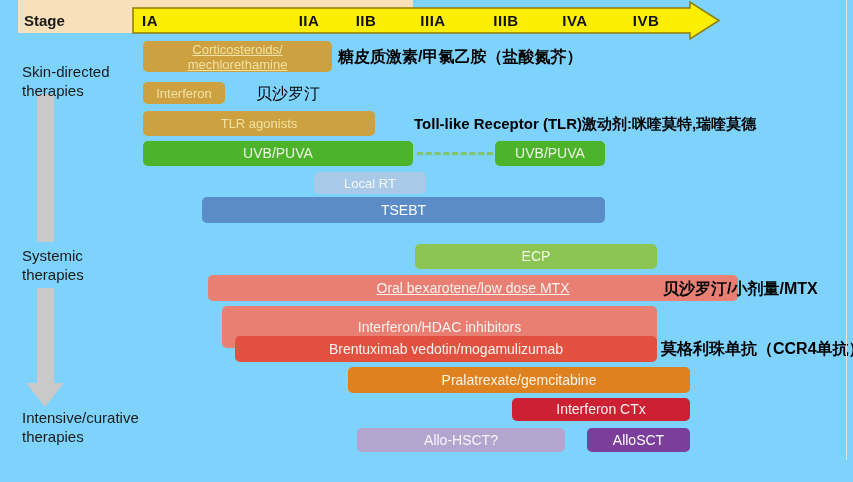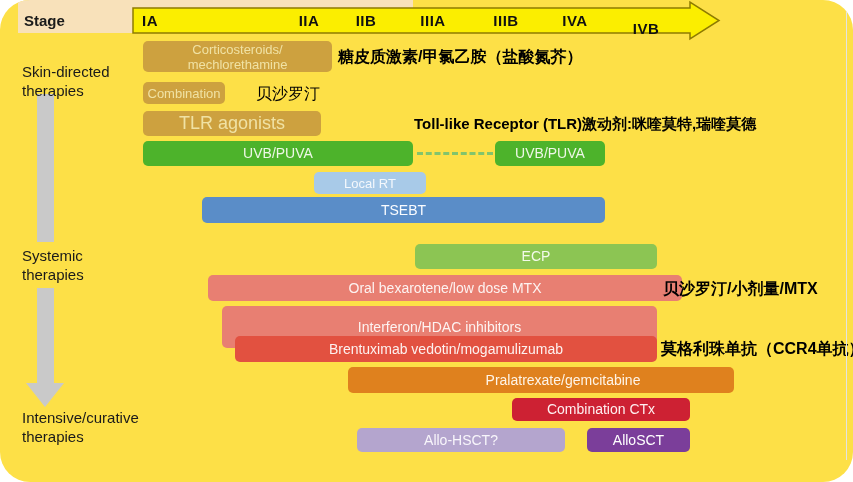--- a/index.html
+++ b/index.html
@@ -1,19 +1,18 @@
 <!DOCTYPE html>
 <html><head>
 <meta charset="utf-8">
 <style>
   html,body{margin:0;padding:0;background:#ffffff;}
   .figure{
-    position:relative;width:853px;height:482px;background:#fde047;overflow:hidden;
+    position:relative;width:853px;height:482px;background:#7dd3fc;overflow:hidden;
     font-family:"Liberation Sans","DejaVu Sans",sans-serif;
-    border-radius:30px;
   }
   .stage-band{position:absolute;left:18px;top:0;width:395px;height:33px;background:#F8E1BA;}
   .stage-label{position:absolute;left:24px;top:12px;font-size:15px;font-weight:bold;color:#1a1a1a;}
   .stage-arrow-svg{position:absolute;left:0;top:0;}
   .stage-tick{
     position:absolute;top:12px;transform:translateX(-50%);
     font-size:15px;font-weight:bold;color:#111;letter-spacing:.5px;
   }
   .bar{
     position:absolute;border-radius:5px;display:flex;align-items:center;justify-content:center;
@@ -45,53 +44,53 @@
   <div class="stage-label">Stage</div>
 
   <div id="stage-ticks">
       <div class="stage-tick" style="left: 150px;">IA</div>
       <div class="stage-tick" style="left: 222px; margin-top: 26px;">IB</div>
       <div class="stage-tick" style="left: 293px; padding-left: 32px;">IIA</div>
       <div class="stage-tick" style="left: 366px;">IIB</div>
       <div class="stage-tick" style="left: 433px;">IIIA</div>
       <div class="stage-tick" style="left: 506px;">IIIB</div>
       <div class="stage-tick" style="left: 575px;">IVA</div>
-      <div class="stage-tick" style="left: 646px; margin-top: 8px;">IVB</div>
+      <div class="stage-tick" style="left: 646px;">IVB</div>
     </div>
 
   <div id="flow-arrow">
       <div class="flow-seg" style="top: 94px; height: 148px;"></div>
       <div class="flow-seg" style="top: 288px; height: 95px;"></div>
       <div class="flow-head" style="top: 383px;"></div>
     </div>
 
   <div id="category-labels">
       <div class="category-label" style="left: 22px; top: 62px;">Skin-directed
 therapies</div>
       <div class="category-label" style="left: 22px; top: 246px;">Systemic
 therapies</div>
       <div class="category-label" style="left: 22px; top: 408px;">Intensive/curative
 therapies</div>
     </div>
 
   <div id="bars">
-      <div class="bar" style="left: 143px; top: 41px; width: 189px; height: 31px; background: rgb(205, 161, 63); color: rgb(240, 226, 164); font-size: 13px;">Corticosteroids/
+      <div class="bar" style="left: 143px; top: 41px; width: 189px; height: 31px; background: rgb(205, 161, 63); color: rgb(240, 226, 164); font-size: 13px; text-decoration: underline;">Corticosteroids/
 mechlorethamine</div>
-      <div class="bar" style="left: 143px; top: 82px; width: 82px; height: 22px; background: rgb(205, 161, 63); color: rgb(240, 226, 164); font-size: 13px;">Combination</div>
-      <div class="bar" style="left: 143px; top: 111px; width: 178px; height: 25px; background: rgb(205, 161, 63); color: rgb(240, 226, 164); font-size: 18px;">TLR agonists</div>
+      <div class="bar" style="left: 143px; top: 82px; width: 82px; height: 22px; background: rgb(205, 161, 63); color: rgb(240, 226, 164); font-size: 13px;">Interferon</div>
+      <div class="bar" style="left: 143px; top: 111px; width: 232px; height: 25px; background: rgb(205, 161, 63); color: rgb(240, 226, 164); font-size: 13px;">TLR agonists</div>
       <div class="bar" style="left: 143px; top: 141px; width: 270px; height: 25px; background: rgb(77, 179, 43); color: rgb(237, 247, 230); font-size: 14px;">UVB/PUVA</div>
       <div class="bar" style="left: 495px; top: 141px; width: 110px; height: 25px; background: rgb(77, 179, 43); color: rgb(237, 247, 230); font-size: 14px;">UVB/PUVA</div>
       <div class="bar" style="left: 314px; top: 172px; width: 112px; height: 22px; background: rgb(168, 202, 232); color: rgb(244, 248, 252); font-size: 13px;">Local RT</div>
       <div class="bar" style="left: 202px; top: 197px; width: 403px; height: 26px; background: rgb(90, 141, 200); color: rgb(250, 252, 255); font-size: 14px;">TSEBT</div>
       <div class="bar" style="left: 415px; top: 244px; width: 242px; height: 25px; background: rgb(140, 197, 83); color: rgb(244, 250, 234); font-size: 14px;">ECP</div>
-      <div class="bar" style="left: 208px; top: 275px; width: 474px; height: 26px; background: rgb(232, 127, 114); color: rgb(253, 243, 241); font-size: 14px;">Oral bexarotene/low dose MTX</div>
+      <div class="bar" style="left: 208px; top: 275px; width: 530px; height: 26px; background: rgb(232, 127, 114); color: rgb(253, 243, 241); font-size: 14px; text-decoration: underline;">Oral bexarotene/low dose MTX</div>
       <div class="bar" style="left: 222px; top: 306px; width: 435px; height: 42px; background: rgb(232, 127, 114); color: rgb(253, 243, 241); font-size: 14px;">Interferon/HDAC inhibitors</div>
       <div class="bar" style="left: 235px; top: 336px; width: 422px; height: 26px; background: rgb(226, 81, 64); color: rgb(253, 241, 239); font-size: 14px;">Brentuximab vedotin/mogamulizumab</div>
-      <div class="bar" style="left: 348px; top: 367px; width: 342px; height: 26px; background: rgb(223, 129, 30); color: rgb(254, 244, 232); font-size: 14px; padding-left: 44px;">Pralatrexate/gemcitabine</div>
-      <div class="bar" style="left: 512px; top: 398px; width: 178px; height: 23px; background: rgb(205, 33, 51); color: rgb(254, 239, 240); font-size: 14px;">Combination CTx</div>
+      <div class="bar" style="left: 348px; top: 367px; width: 342px; height: 26px; background: rgb(223, 129, 30); color: rgb(254, 244, 232); font-size: 14px;">Pralatrexate/gemcitabine</div>
+      <div class="bar" style="left: 512px; top: 398px; width: 178px; height: 23px; background: rgb(205, 33, 51); color: rgb(254, 239, 240); font-size: 14px;">Interferon CTx</div>
       <div class="bar" style="left: 357px; top: 428px; width: 208px; height: 24px; background: rgb(180, 165, 206); color: rgb(248, 246, 251); font-size: 14px;">Allo-HSCT?</div>
       <div class="bar" style="left: 587px; top: 428px; width: 103px; height: 24px; background: rgb(123, 62, 154); color: rgb(255, 255, 255); font-size: 14px;">AlloSCT</div>
     </div>
 
   <div class="dashed-connector" id="dashed-connector" style="left: 417px; top: 152px; width: 76px; border-top-color: rgb(130, 196, 108);"></div>
 
   <div id="annotations">
       <div class="annotation bold" style="left: 338px; top: 48px; font-size: 16px;">糖皮质激素/甲氯乙胺（盐酸氮芥）</div>
       <div class="annotation" style="left: 256px; top: 85px; font-size: 16px;">贝沙罗汀</div>
       <div class="annotation bold" style="left: 414px; top: 115px; font-size: 15px;">Toll-like Receptor (TLR)激动剂:咪喹莫特,瑞喹莫德</div>

